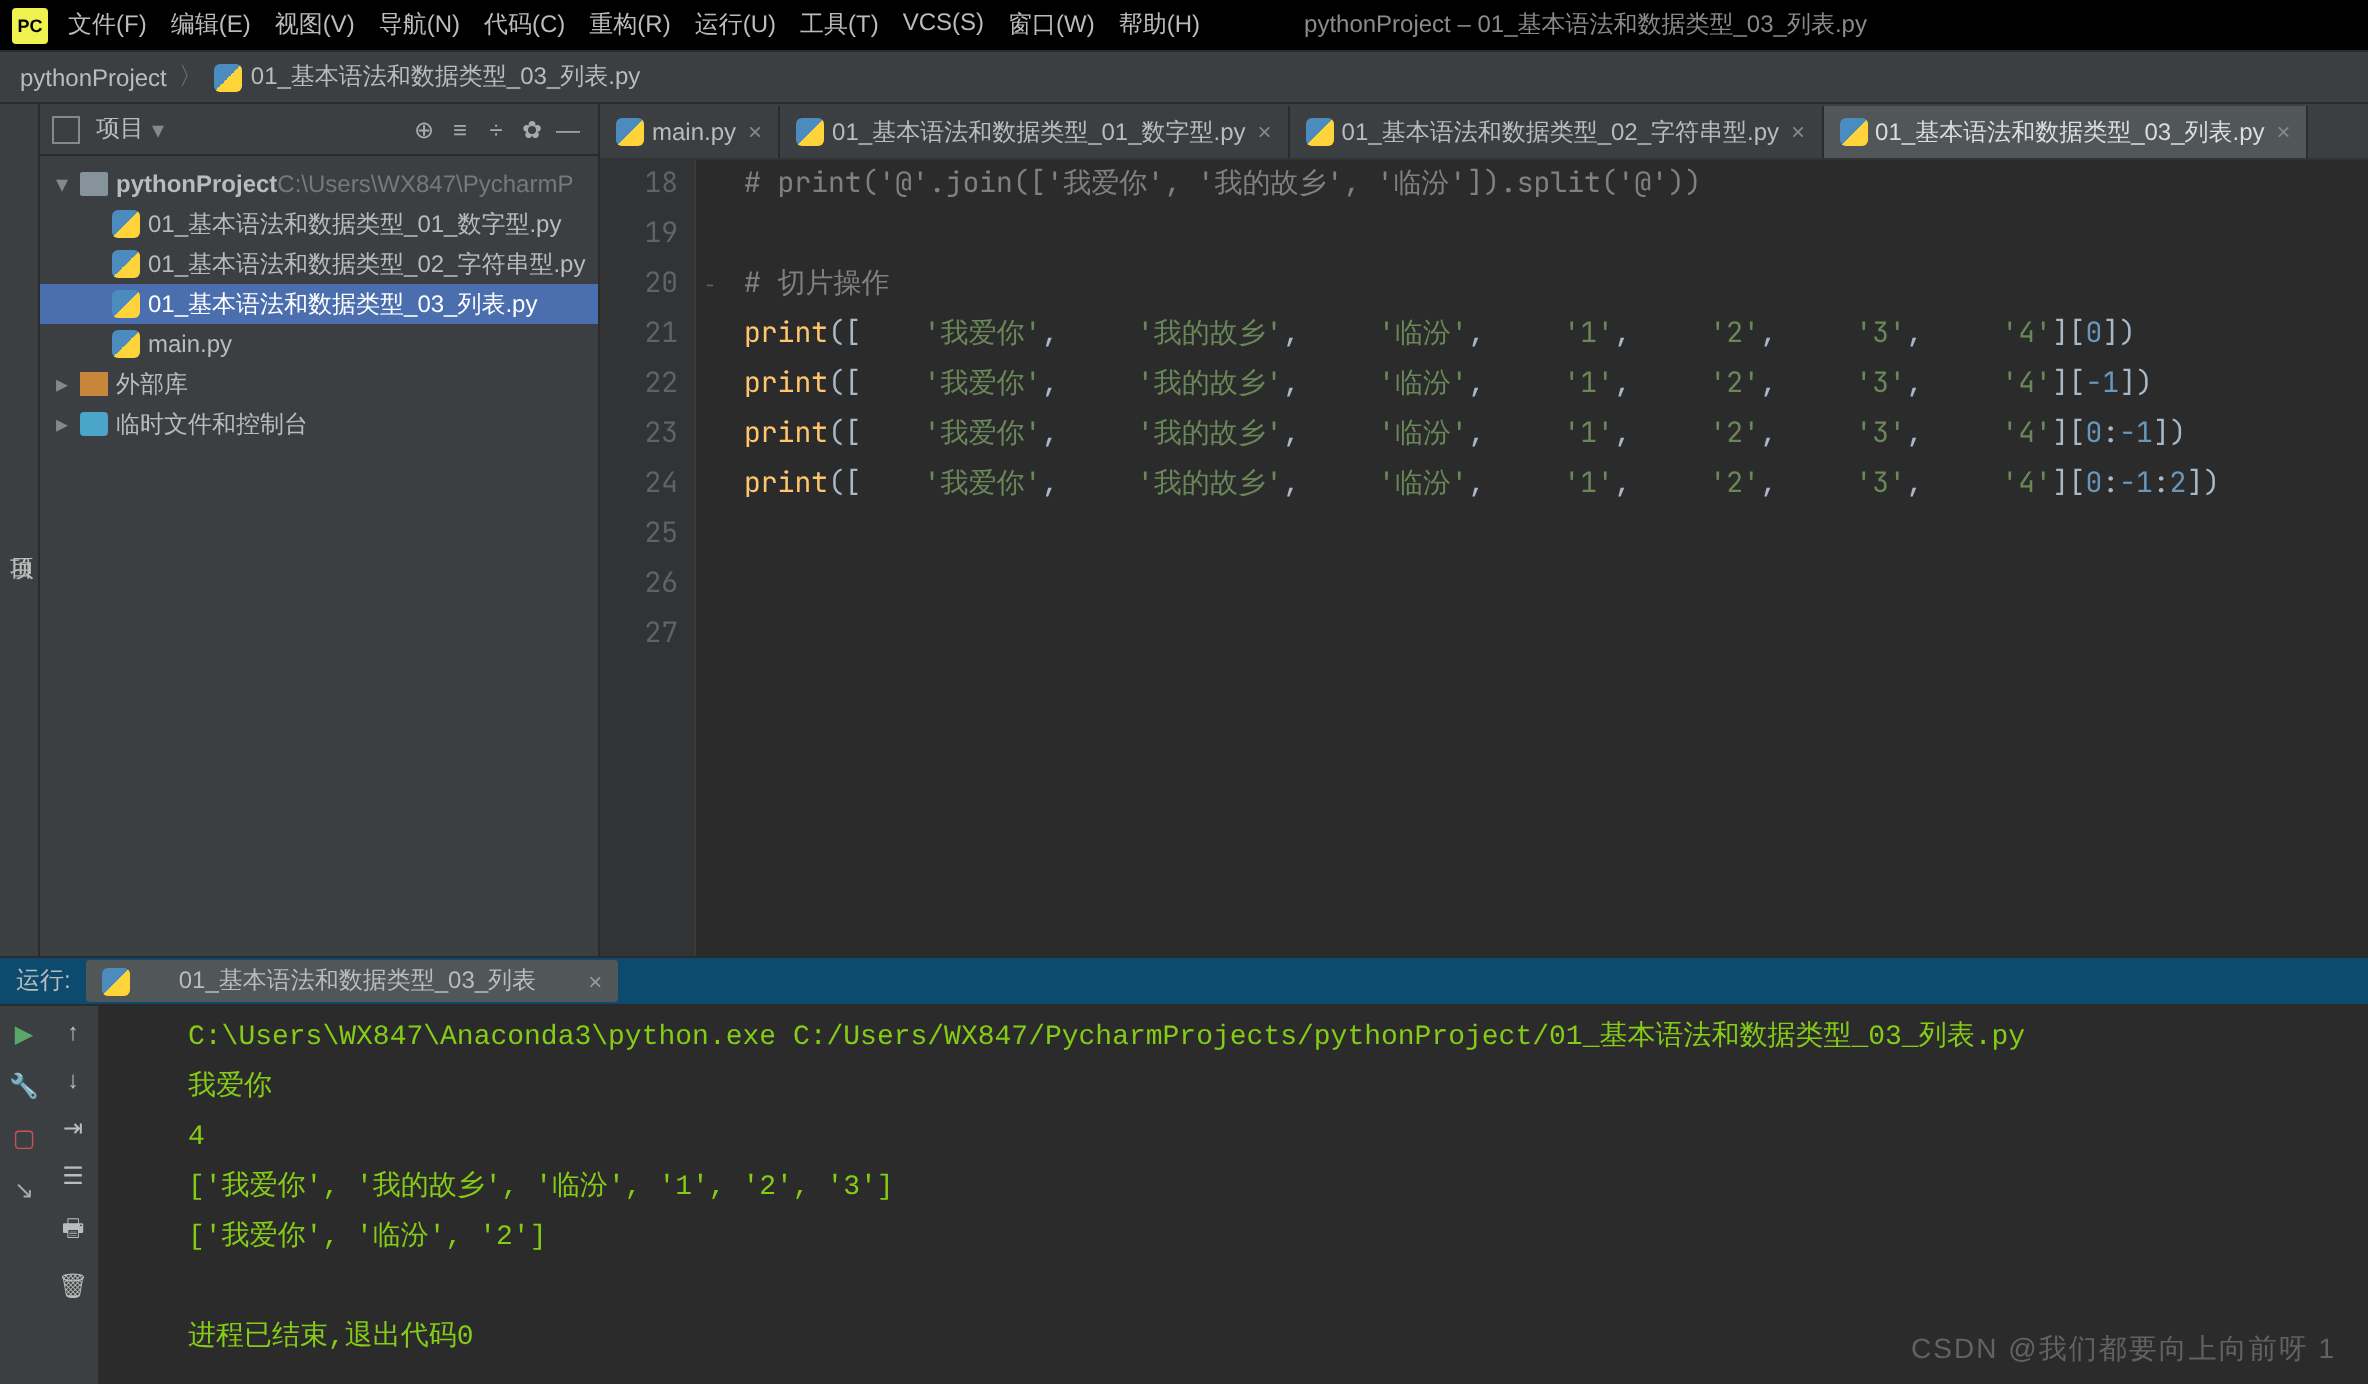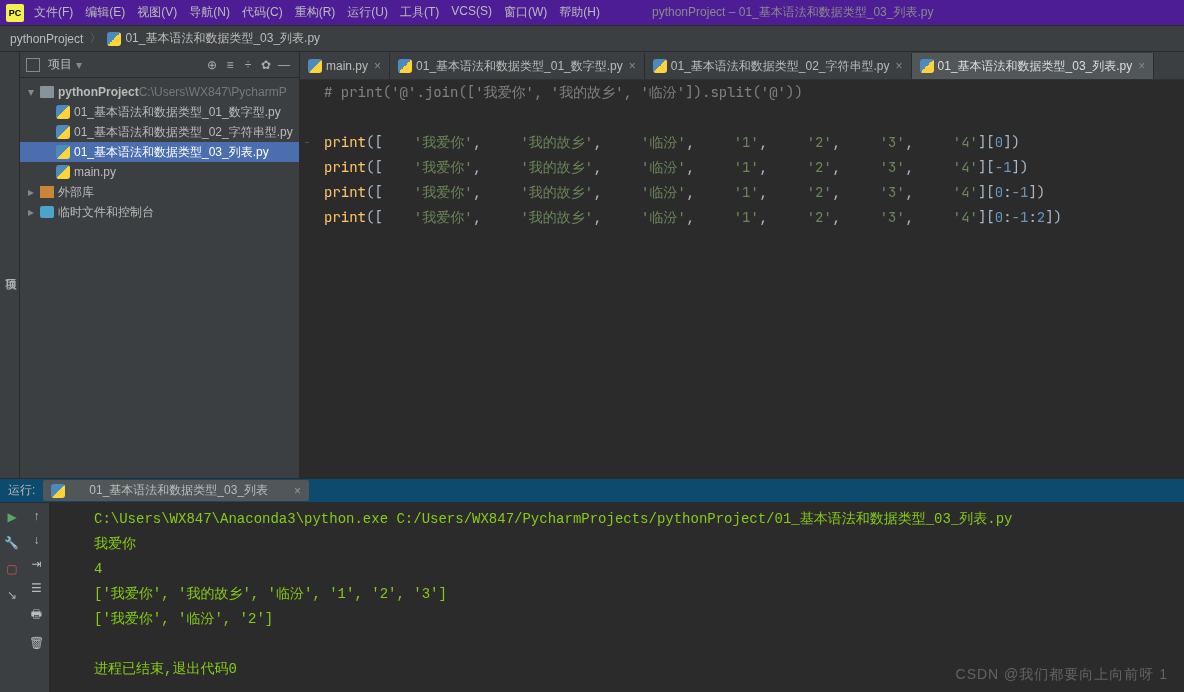--- a/index.html
+++ b/index.html
@@ -1,17 +1,17 @@
 <!DOCTYPE html>
 <html><head>
 <meta charset="utf-8">
 <style>
 * { margin:0; padding:0; box-sizing:border-box; }
 body { font-family:"Microsoft YaHei",sans-serif; font-size:12px; background:#3c3f41; color:#bbb; width:1184px; height:692px; overflow:hidden; position:relative; }
-.menubar { height:26px; background:#4c1d95; border-bottom:1px solid #2b2b2b; display:flex; align-items:center; padding:0 6px; }
+.menubar { height:26px; background:#000000; border-bottom:1px solid #2b2b2b; display:flex; align-items:center; padding:0 6px; }
 .logo { width:18px; height:18px; background:#f0f24f; color:#000; font-weight:bold; font-size:9px; display:flex; align-items:center; justify-content:center; border-radius:2px; margin-right:10px; }
 .menubar .m { margin-right:12px; cursor:pointer; white-space:nowrap; }
 .wintitle { margin-left:40px; color:#8a8a8a; }
 .crumbbar { height:26px; background:#3c3f41; border-bottom:1px solid #2b2b2b; display:flex; align-items:center; padding:0 10px; }
 .crumbbar .sep { margin:0 6px; color:#777; }
 .pyfile-icon { width:14px; height:14px; display:inline-block; background:linear-gradient(135deg,#4b8bbe 50%,#ffd43b 50%); border-radius:3px; vertical-align:middle; margin-right:4px; }
 .body { display:flex; height:426px; }
 .sidebar-strip { width:20px; background:#3c3f41; border-right:1px solid #2b2b2b; writing-mode:vertical-rl; text-align:center; padding-top:8px; color:#bbb; cursor:pointer; }
 .project-panel { width:280px; background:#3c3f41; border-right:1px solid #2b2b2b; display:flex; flex-direction:column; }
 .pp-header { height:26px; display:flex; align-items:center; padding:0 6px; border-bottom:1px solid #2b2b2b; }
@@ -116,35 +116,48 @@
   </div>
 
   <div class="editor-area">
     <div class="tabbar" id="tabbar">
         <div class="tab"><span class="pyfile-icon"></span>main.py<span class="close">×</span></div>
         <div class="tab"><span class="pyfile-icon"></span>01_基本语法和数据类型_01_数字型.py<span class="close">×</span></div>
         <div class="tab"><span class="pyfile-icon"></span>01_基本语法和数据类型_02_字符串型.py<span class="close">×</span></div>
         <div class="tab active"><span class="pyfile-icon"></span>01_基本语法和数据类型_03_列表.py<span class="close">×</span></div>
       </div>
     <div class="editor">
+      <div class="gutter" id="gutter">
+          <div>18</div>
+          <div>19</div>
+          <div>20</div>
+          <div>21</div>
+          <div>22</div>
+          <div>23</div>
+          <div>24</div>
+          <div>25</div>
+          <div>26</div>
+          <div>27</div>
+        </div>
       <div class="foldcol" id="foldcol">
           <div></div>
           <div></div>
           <div>-</div>
           <div></div>
           <div></div>
           <div></div>
           <div></div>
           <div></div>
           <div></div>
           <div></div>
         </div>
       <div class="code" id="code">
           <div class="code-line"><span class="cm-comment"># print('@'.join(['我爱你', '我的故乡', '临汾']).split('@'))</span></div>
           <div class="code-line"></div>
+          <div class="code-line"><span class="cm-comment"># 切片操作</span></div>
           <div class="code-line"><span class="cm-call">print</span><span class="cm-punc">([</span><span class="cm-str">'我爱你'</span><span class="cm-punc">, </span><span class="cm-str">'我的故乡'</span><span class="cm-punc">, </span><span class="cm-str">'临汾'</span><span class="cm-punc">, </span><span class="cm-str">'1'</span><span class="cm-punc">, </span><span class="cm-str">'2'</span><span class="cm-punc">, </span><span class="cm-str">'3'</span><span class="cm-punc">, </span><span class="cm-str">'4'</span><span class="cm-punc">][</span><span class="cm-num">0</span><span class="cm-punc">])</span></div>
           <div class="code-line"><span class="cm-call">print</span><span class="cm-punc">([</span><span class="cm-str">'我爱你'</span><span class="cm-punc">, </span><span class="cm-str">'我的故乡'</span><span class="cm-punc">, </span><span class="cm-str">'临汾'</span><span class="cm-punc">, </span><span class="cm-str">'1'</span><span class="cm-punc">, </span><span class="cm-str">'2'</span><span class="cm-punc">, </span><span class="cm-str">'3'</span><span class="cm-punc">, </span><span class="cm-str">'4'</span><span class="cm-punc">][</span><span class="cm-num">-1</span><span class="cm-punc">])</span></div>
           <div class="code-line"><span class="cm-call">print</span><span class="cm-punc">([</span><span class="cm-str">'我爱你'</span><span class="cm-punc">, </span><span class="cm-str">'我的故乡'</span><span class="cm-punc">, </span><span class="cm-str">'临汾'</span><span class="cm-punc">, </span><span class="cm-str">'1'</span><span class="cm-punc">, </span><span class="cm-str">'2'</span><span class="cm-punc">, </span><span class="cm-str">'3'</span><span class="cm-punc">, </span><span class="cm-str">'4'</span><span class="cm-punc">][</span><span class="cm-num">0</span><span class="cm-punc">:</span><span class="cm-num">-1</span><span class="cm-punc">])</span></div>
           <div class="code-line"><span class="cm-call">print</span><span class="cm-punc">([</span><span class="cm-str">'我爱你'</span><span class="cm-punc">, </span><span class="cm-str">'我的故乡'</span><span class="cm-punc">, </span><span class="cm-str">'临汾'</span><span class="cm-punc">, </span><span class="cm-str">'1'</span><span class="cm-punc">, </span><span class="cm-str">'2'</span><span class="cm-punc">, </span><span class="cm-str">'3'</span><span class="cm-punc">, </span><span class="cm-str">'4'</span><span class="cm-punc">][</span><span class="cm-num">0</span><span class="cm-punc">:</span><span class="cm-num">-1</span><span class="cm-punc">:</span><span class="cm-num">2</span><span class="cm-punc">])</span></div>
           <div class="code-line"></div>
           <div class="code-line"></div>
           <div class="code-line"></div>
         </div>
     </div>
   </div>

